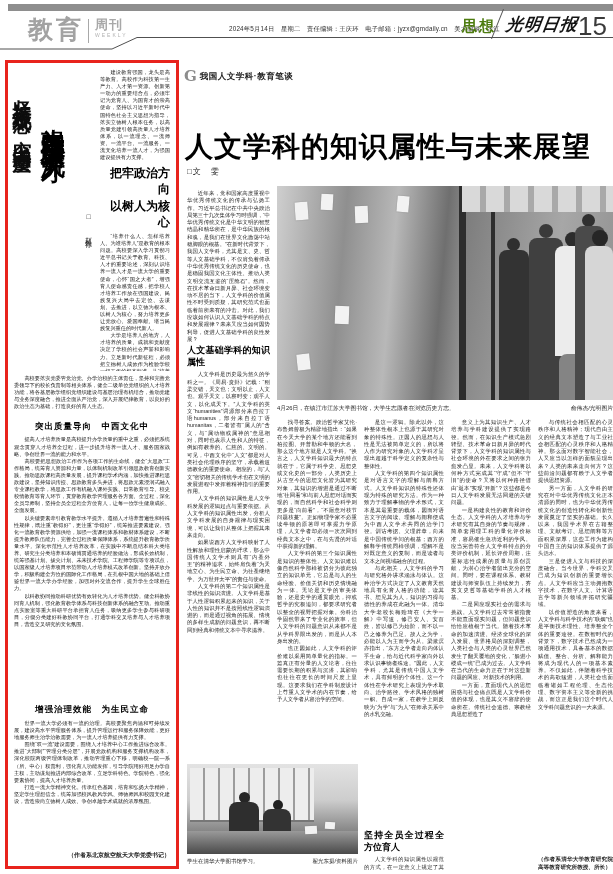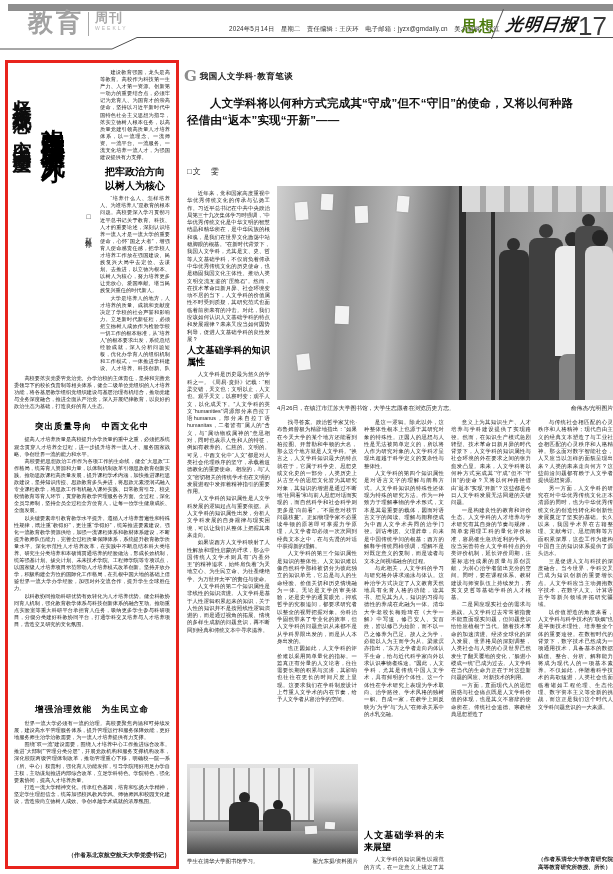--- a/index.html
+++ b/index.html
@@ -1,20 +1,20 @@
 <!DOCTYPE html>
 <html><head>
 <meta charset="utf-8">
 <style>
   html,body{margin:0;padding:0;background:#e9e9e9;}
   .page{position:relative;width:613px;height:874px;background:#ffffff;overflow:hidden;
         font-family:"Liberation Sans","DejaVu Sans",sans-serif;color:#1c1c1c;}
   
   .topbar{position:absolute;left:8px;top:4px;width:605px;height:7px;background:#8e8e8e;}
-  .logo{position:absolute;left:28px;top:10px;display:flex;align-items:flex-start;}
+  .logo{position:absolute;left:28px;top:17px;display:flex;align-items:flex-start;}
   .logo-main{font-size:25px;font-weight:700;color:#a2a2a2;letter-spacing:3px;line-height:1;}
   .logo-div{width:1px;height:24px;background:#a8a8a8;margin:2px 6px 0 4px;}
   .logo-side{display:flex;flex-direction:column;margin-top:1px;}
   .logo-week{font-size:13px;font-weight:700;color:#a8a8a8;line-height:1.1;letter-spacing:1px;}
   .logo-en{font-size:5px;color:#b2b2b2;letter-spacing:2px;}
   .hrule{position:absolute;left:0;top:0;width:613px;height:60px;pointer-events:none;}
   .dateline{position:absolute;left:229px;top:25px;font-size:6.3px;color:#2d2d2d;letter-spacing:0.2px;}
   .topic{position:absolute;left:462px;top:17px;font-size:15px;font-weight:700;color:#4d7c0f;letter-spacing:2px;}
   .mast-slash{position:absolute;left:497px;top:8px;width:1px;height:32px;background:#555;transform:rotate(22deg);}
   .masthead{position:absolute;left:506px;top:13px;font-size:17px;font-weight:700;font-style:italic;
@@ -23,21 +23,21 @@
   
   .redbox{position:absolute;left:5px;top:60px;width:168px;height:803px;border:3px solid #e8231d;background:#fff;}
   .vtext{writing-mode:vertical-rl;text-orientation:upright;}
   .ltitle-a{position:absolute;left:5px;top:22px;font-size:19px;font-weight:900;color:#0d0d0d;letter-spacing:3px;line-height:1;}
   .ltitle-b{position:absolute;left:33px;top:46px;font-size:24px;font-weight:900;color:#000;letter-spacing:3px;line-height:1;}
   .lauthor{position:absolute;left:75px;top:150px;font-size:7px;color:#222;letter-spacing:2px;}
   .narrowcol{position:absolute;left:92px;top:6px;width:70px;height:302px;overflow:hidden;
              font-size:5.2px;line-height:7.1px;text-align:justify;color:#202020;}
   .para{margin:0;text-indent:2em;text-align:justify;}
   .sec-head{font-weight:900;text-align:center;color:#000;margin:4px 0 3px 0;line-height:1.35;}
-  .sec-head.small{font-size:10px;}
+  .sec-head.small{font-size:12px;text-align:right;}
   .sec-head.wide{font-size:8.5px;letter-spacing:1px;margin:4px 0;}
   .fullsec{position:absolute;left:6px;top:312px;width:156px;font-size:5.2px;line-height:7.1px;color:#202020;}
   .blockA{height:42px;overflow:hidden;}
   .blockB{height:264px;overflow:hidden;}
   .blockC{height:128px;overflow:hidden;}
   .byline-left{font-size:6px;font-weight:700;text-align:right;margin-top:4px;}
   
   .eyebrow{position:absolute;left:184px;top:69px;display:flex;align-items:center;gap:3px;}
   .g-icon{font-size:15px;line-height:1;color:#8d8d8d;font-weight:700;font-family:"DejaVu Serif",serif;}
   .eyebrow-text{font-size:8.5px;font-weight:700;color:#232323;letter-spacing:0.5px;}
@@ -85,21 +85,21 @@
     <span class="logo-div"></span>
     <span class="logo-side">
       <span class="logo-week">周刊</span>
       <span class="logo-en">WEEKLY</span>
     </span>
   </div>
   <div class="dateline">2024年5月14日　星期二　责任编辑：王庆环　电子邮箱：jyzx@gmdaily.cn　美术编辑：张江</div>
   <div class="topic">思想</div>
   <div class="mast-slash"></div>
   <div class="masthead">光明日报</div>
-  <div class="pagenum">17</div>
+  <div class="pagenum">15</div>
 
   <div class="redbox">
     <div class="ltitle-a vtext">坚持系统观念　突出内涵质量</div>
     <div class="ltitle-b vtext">为强国建设培养一流人才</div>
     <div class="lauthor vtext">□ 赵长禄</div>
     <div class="narrowcol">
       <p class="para">建设教育强国，龙头是高等教育。高校作为科技第一生产力、人才第一资源、创新第一动力的重要结合点，必须牢记为党育人、为国育才的崇高使命，坚持以习近平新时代中国特色社会主义思想为指导，落实立德树人根本任务，以高质量党建引领高质量人才培养体系，以一流理念、一流师资、一流平台、一流服务、一流文化培养一流人才，为强国建设提供有力支撑。</p>
       <div class="sec-head small">
         <div>把牢政治方向</div>
         <div>以树人为核心</div>
@@ -127,21 +127,21 @@
           <p class="para">打造一流大学精神文化。传承红色基因，培育和弘扬大学精神，坚定学生理想信念，统筹加强校风教风学风、师德师风和校园文化建设，营造崇尚立德树人成效、争创卓越学术成就的浓厚氛围。</p>
         </div>
       <div class="byline-left">（作者系北京航空航天大学党委书记）</div>
     </div>
   </div>
 
   <div class="eyebrow">
     <span class="g-icon">G</span>
     <span class="eyebrow-text">我国人文学科·教育笔谈</span>
   </div>
-  <div class="leadin">人文学科将以何种方式完成其“守成”但不“守旧”的使命，又将以何种路径借由“返本”实现“开新”——</div>
+  <div class="headline">人文学科的知识属性与未来展望</div>
   <div class="author-main">□文　雯</div>
 
   <div class="photo1">
     <div class="ph-glass"></div>
     <div class="note" style="left:18px;top:16px;width:13px;height:18px;transform:rotate(-4deg);"></div>
     <div class="note" style="left:44px;top:8px;width:12px;height:16px;transform:rotate(3deg);"></div>
     <div class="note" style="left:78px;top:20px;width:13px;height:17px;transform:rotate(-2deg);"></div>
     <div class="note" style="left:120px;top:10px;width:12px;height:16px;transform:rotate(5deg);"></div>
     <div class="note" style="left:58px;top:120px;width:14px;height:18px;transform:rotate(2deg);"></div>
     <div class="note" style="left:20px;top:168px;width:13px;height:16px;transform:rotate(-6deg);"></div>
@@ -185,21 +185,21 @@
         <p class="para">也正因如此，人文学科的评价难以采用简单量化的指标。一篇真正有分量的人文论著，往往需要长期的积累与沉潜，其影响也往往在更长的时间尺度上显现。这要求我们在学科制度设计上尊重人文学术的内在节奏，给予人文学者从容治学的空间。</p>
       </div>
   </div>
 
   <div class="ncol" style="left:364px;top:419px;width:80px;height:452px;">
     <div class="pt" style="height:408px;">
         <p class="para">是这一逻辑。除此以外，这种整体性根本上也源于其研究对象的特殊性。正因人的思想与人性是无法被简单定义的，所以将人作为研究对象的人文学科才呈现出超越于科学定义的复杂性与整体性。</p>
         <p class="para">人文学科的第四个知识属性是对语言文字的理解与阐释方式。人文学科知识的特殊性还体现为特殊的研究方法。作为一种致力于理解事物的学术形式，文本是其最重要的载体，因而对语言文字的阅读、理解与阐释便成为中西人文学术共同的治学门径。训诂考据、义理辞章，向来是中国传统学问的根基；西方的解释学传统同样强调，理解不是对既定意义的复制，而是读者与文本之间视域融合的过程。</p>
         <p class="para">与此相关，人文学科的学习与研究格外讲求涵泳与体认。这种治学方式决定了人文教育天然地具有化育人格的功能，读其书、想见其为人，知识的习得与德性的养成在此融为一体。清华大学老校长梅贻琦在《大学一解》中写道，修己安人、安百姓，皆以修己为始阶，而不以一己之修养为已足。故人之为学，必能以人为主而学为从。梁漱溟亦指出，“东方之学者走向内体认乎生命，恰与近代科学家向外以求认识事物者殊途。”因此，人文学科，尤其是传统中国人文学术，具有鲜明的个体性。这一个体性在学术研究上表现为学术取向、治学路径、学术风格的独树一帜、自成一家，在教学上则反映为“为学”与“为人”在师承关系中的水乳交融。</p>
       </div>
-    <div class="col-heading">人文基础学科的未来展望</div>
+    <div class="col-heading">坚持全员全过程全方位育人</div>
     <div class="fill">
         <p class="para">人文学科的知识属性以规范的方式，在一定意义上规定了其发展路径。</p>
       </div>
   </div>
 
   <div class="ncol" style="left:451px;top:419px;width:80px;height:452px;">
     <div class="fill">
         <p class="para">意义上为其知识生产、人才培养与学科建设提供了实现路径。然而，在知识生产模式急剧转型、技术革命日新月异的时代背景下，人文学科的知识属性与社会环境的外在要求之间的张力愈发凸显。未来，人文学科将以何种方式完成其“守成”但不“守旧”的使命？又将以何种路径借由“返本”实现“开新”？这些都是今日人文学科发展无法回避的关键问题。</p>
         <p class="para">一是构建良性的教育和评价生态。人文学科的人才培养与学术研究有其自身的节奏与规律，简单套用理工科的量化评价标准，容易催生急功近利的学风。应当完善符合人文学科特点的分类评价机制，延长评价周期，注重标志性成果的质量与原创贡献，为潜心治学者留出充分的空间。同时，要在课程体系、教材建设与师资队伍上持续发力，夯实文史哲等基础学科的人才根基。</p>
         <p class="para">二是回应现实社会的需求与挑战。人文学科过去常常被指责不能直面现实问题，但问题意识恰恰应植根于当代。随着技术革命的加速演进、经济全球化的深入发展、世界格局的深刻调整，人类社会与人类的心灵世界已然发生了翻天覆地的变化，“躲进小楼成一统”已成为过去。人文学科在当代的生命力正在于对这些新问题的回应、对新技术的利用。</p>

